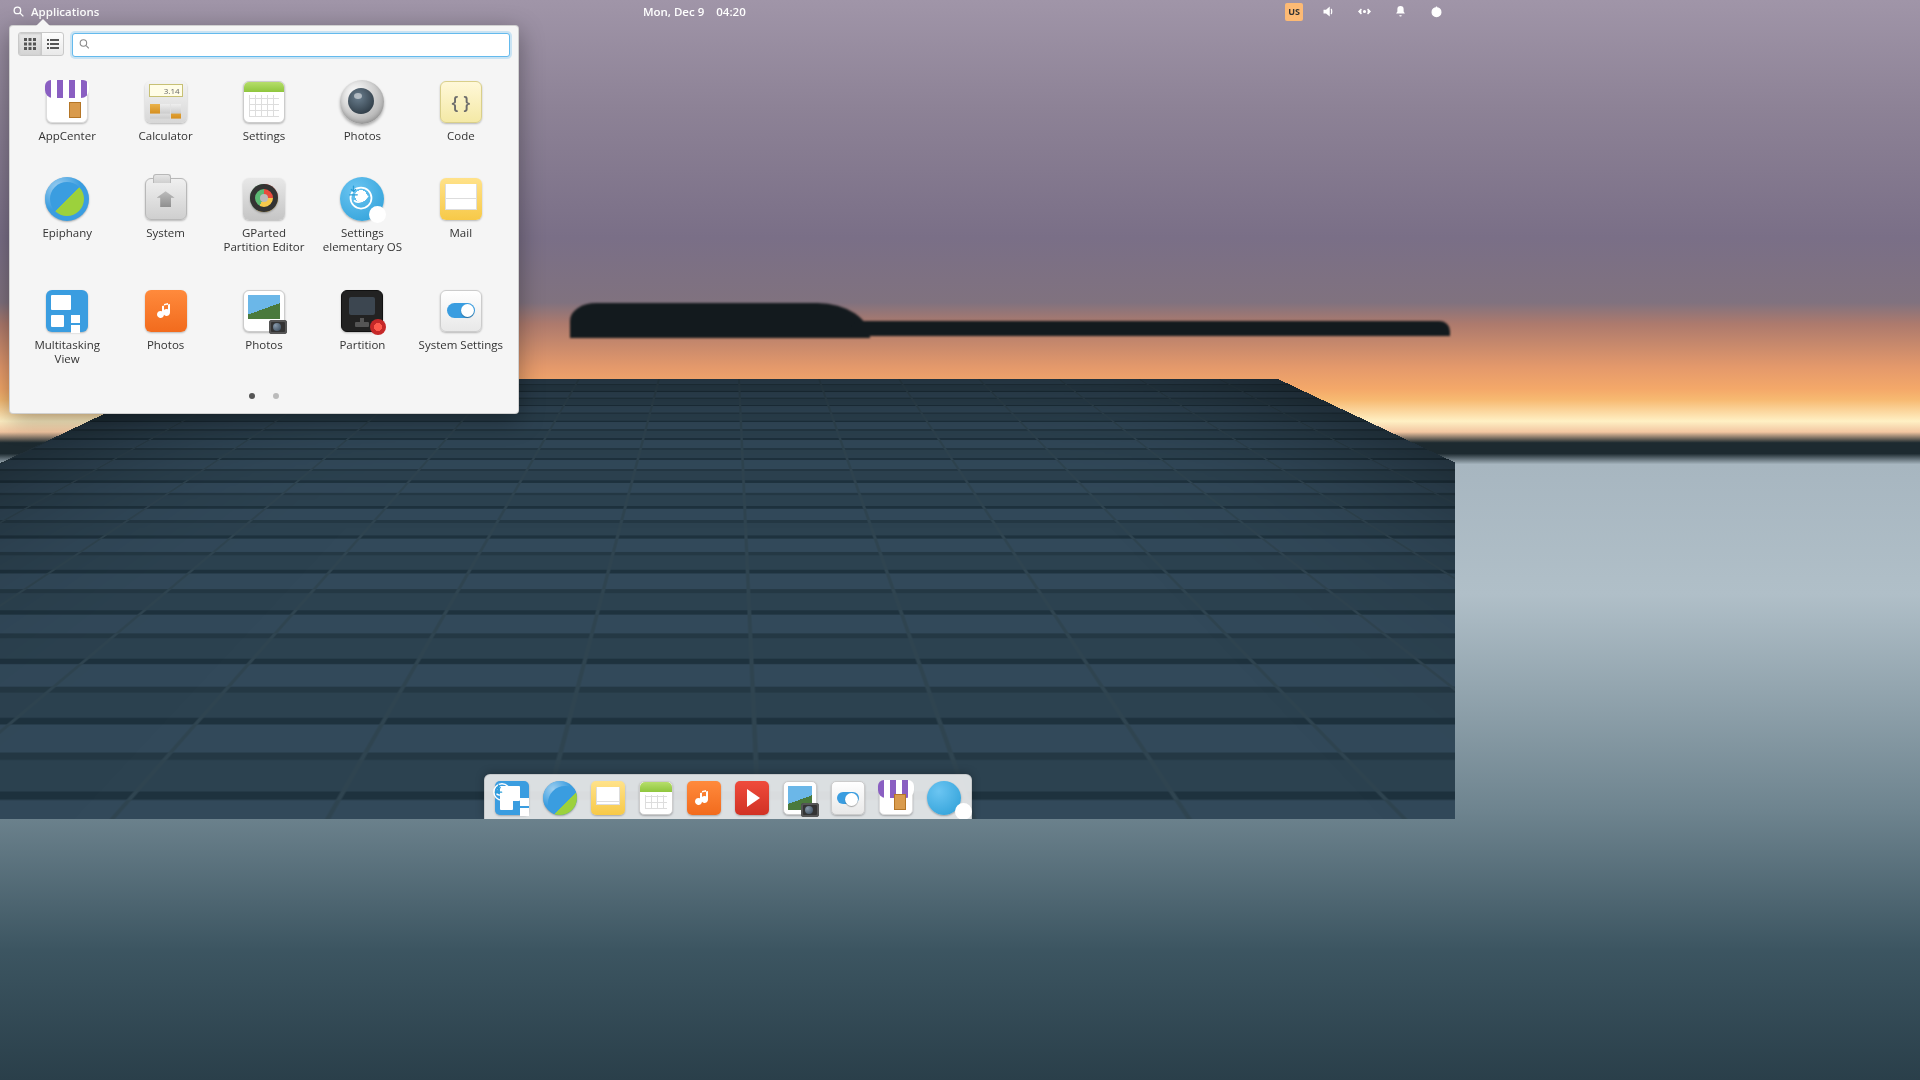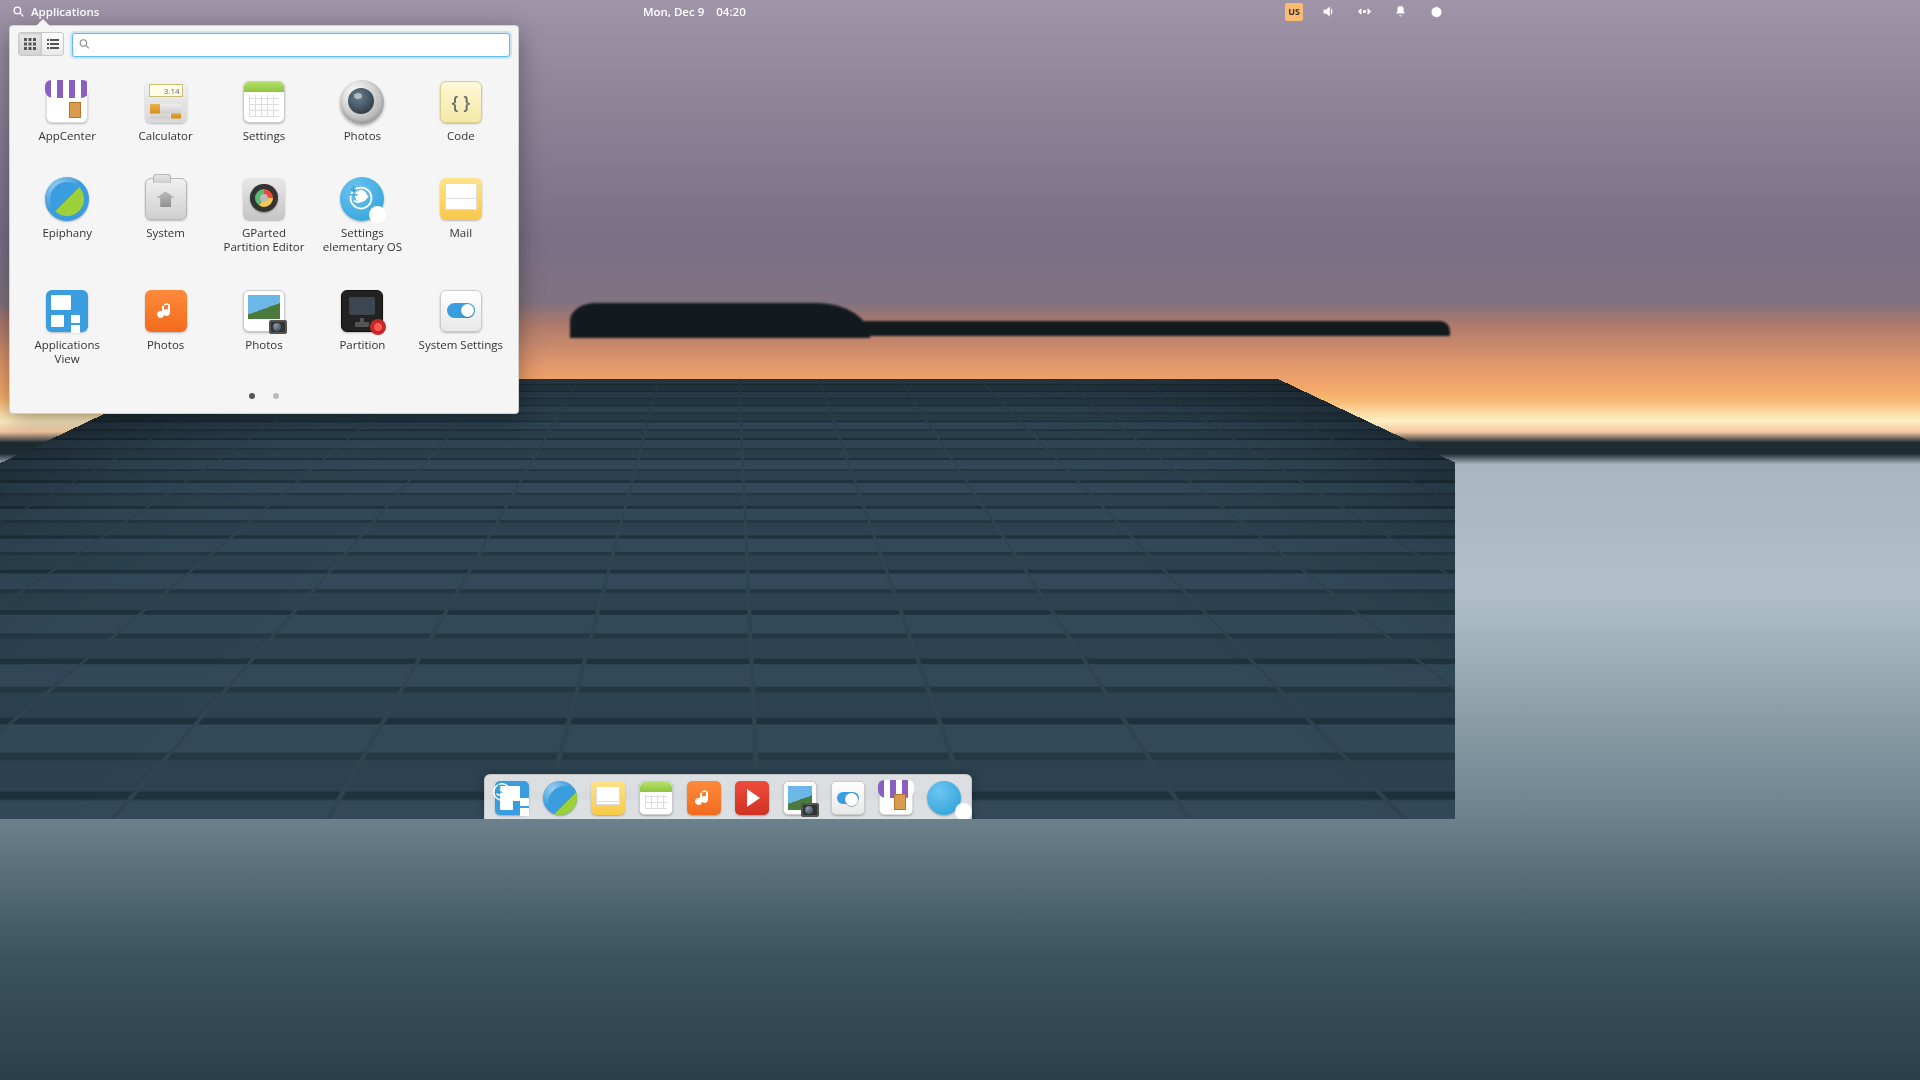--- a/index.html
+++ b/index.html
@@ -436,21 +436,21 @@
       <div class="app-icon">
           <div class="ic-base ic-mail"></div>
         </div>
       <div class="app-label">Mail</div>
     </div>
 
     <div class="app-cell">
       <div class="app-icon">
           <div class="ic-base ic-multi"></div>
         </div>
-      <div class="app-label">Applications View</div>
+      <div class="app-label">Multitasking View</div>
     </div>
     <div class="app-cell">
       <div class="app-icon">
           <div class="ic-base ic-music">
             <svg viewBox="0 0 24 24">
               <path d="M10 4v11.5a3.5 3.5 0 1 1-2-3.2V7l8-2v8.5a3.5 3.5 0 1 1-2-3.2V4l-4 1z" fill="#fff"></path>
             </svg>
           </div>
         </div>
       <div class="app-label">Photos</div>

